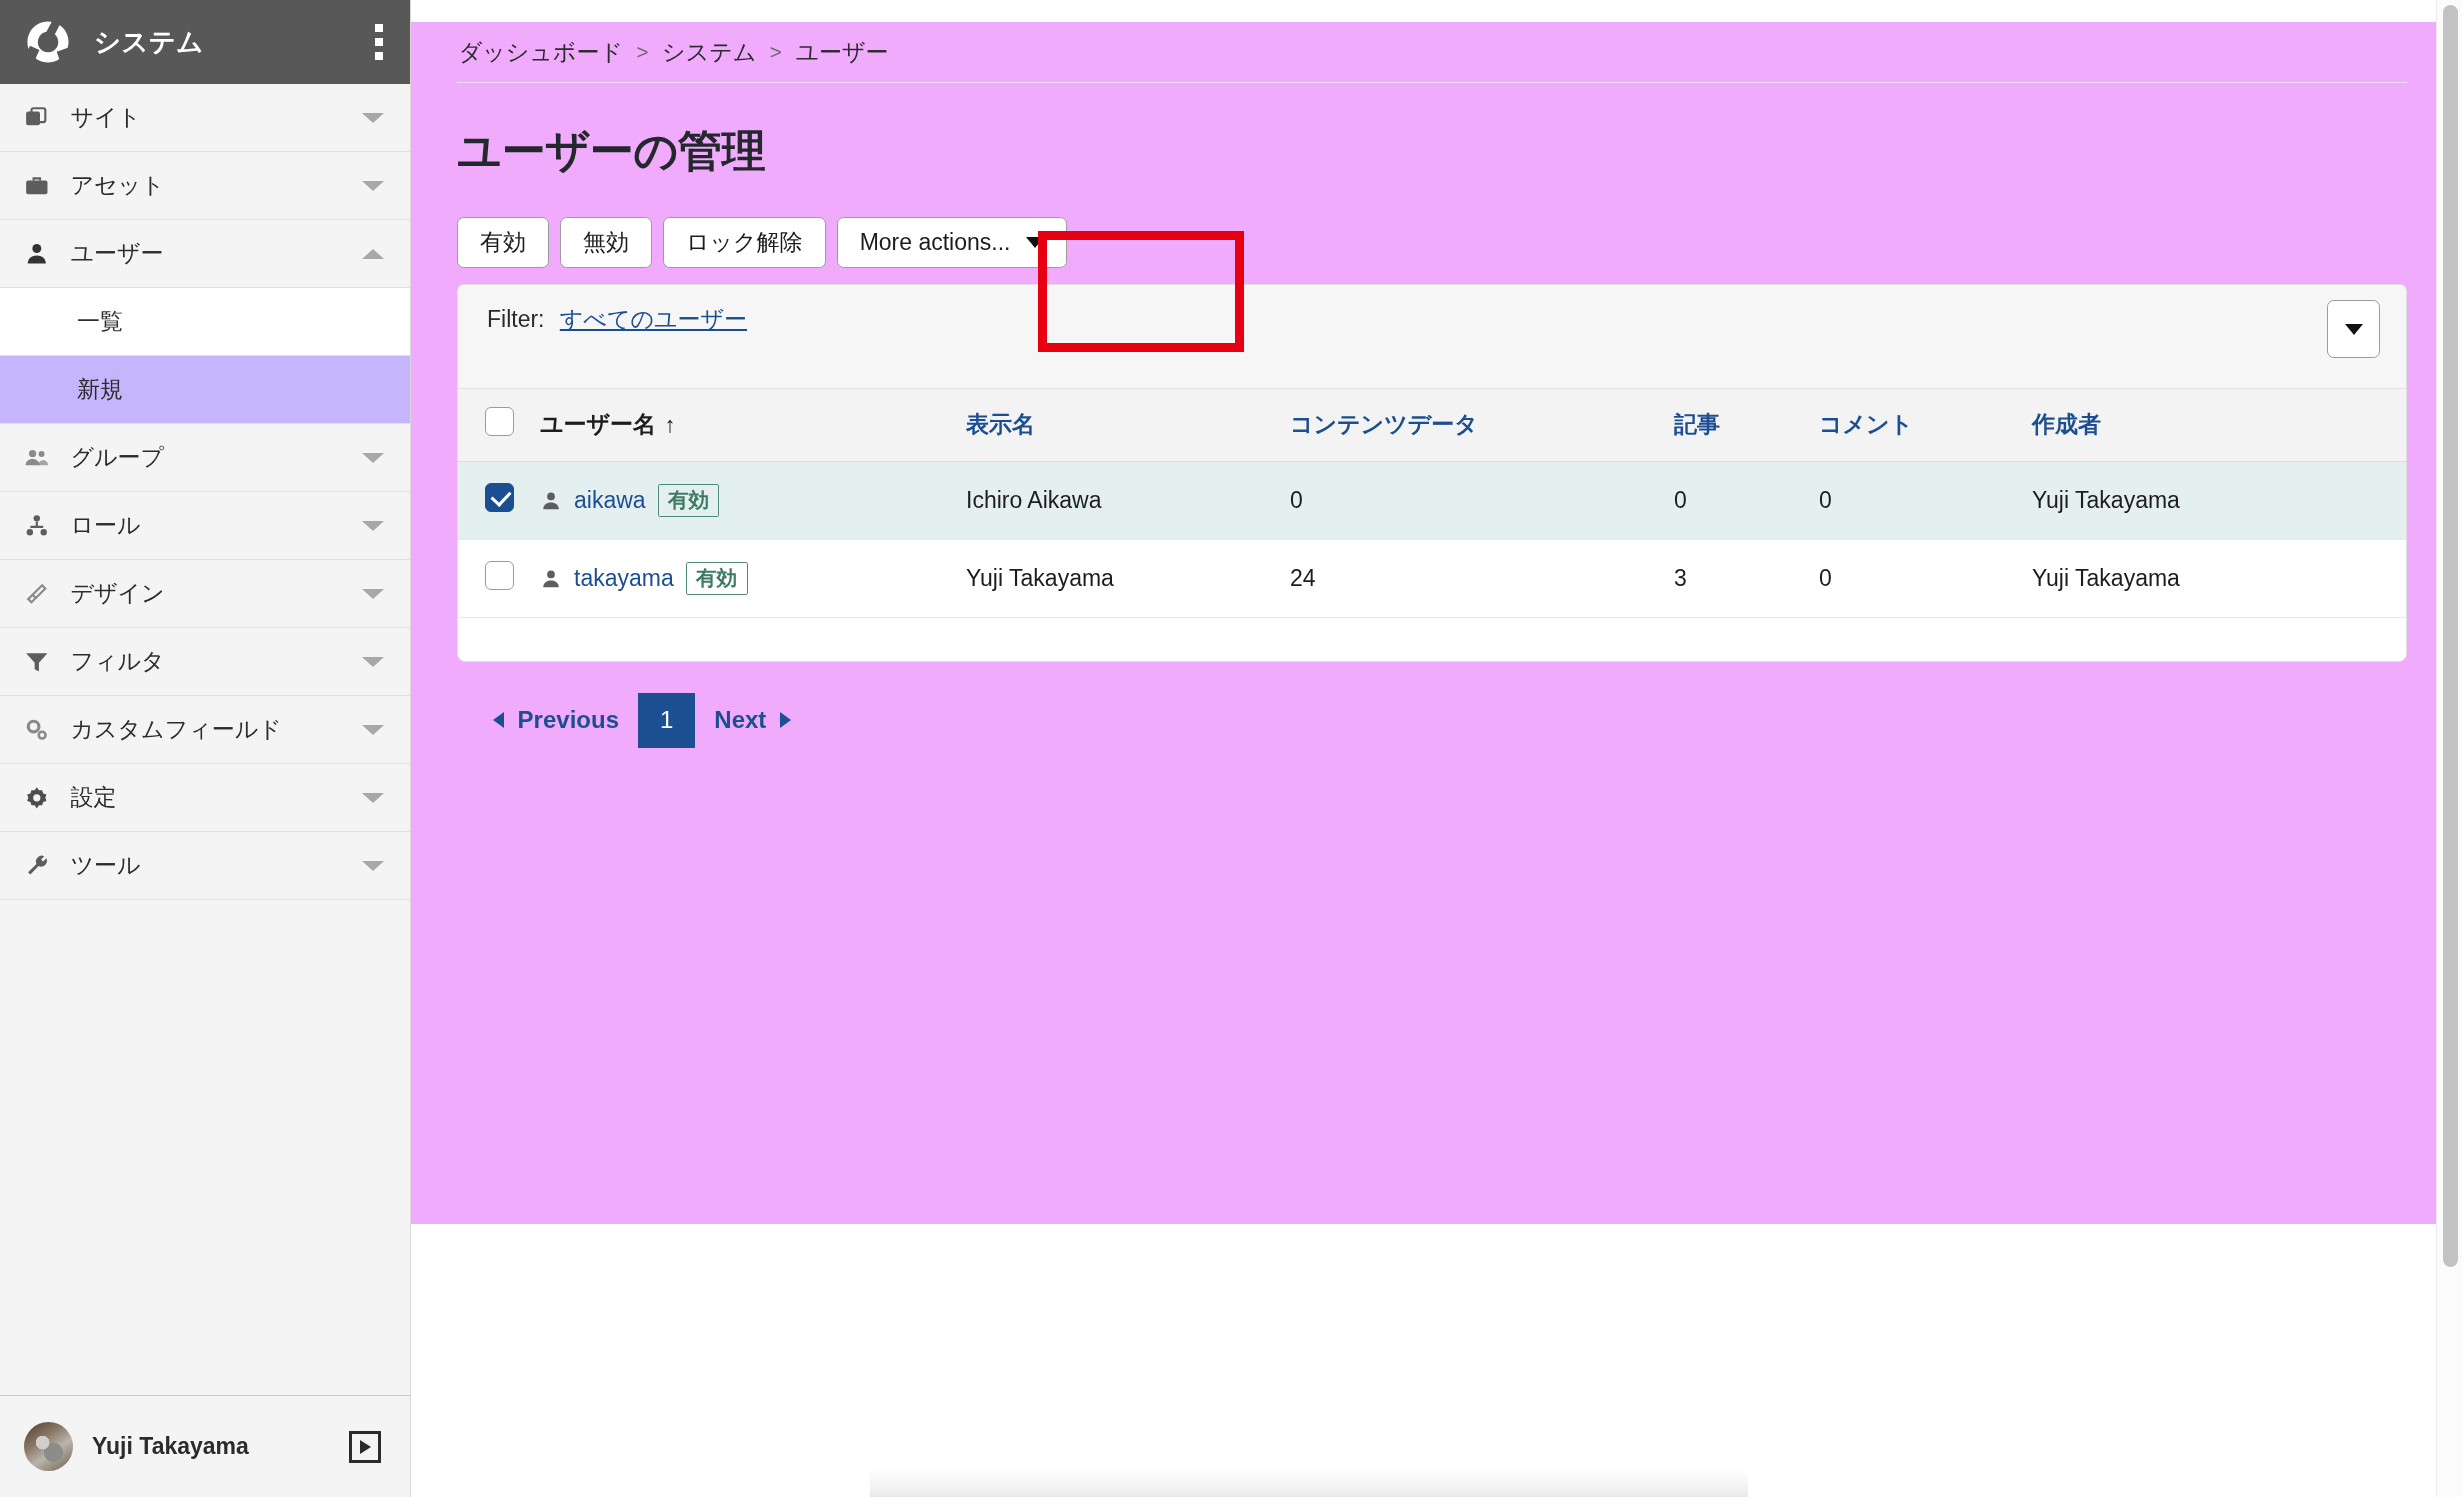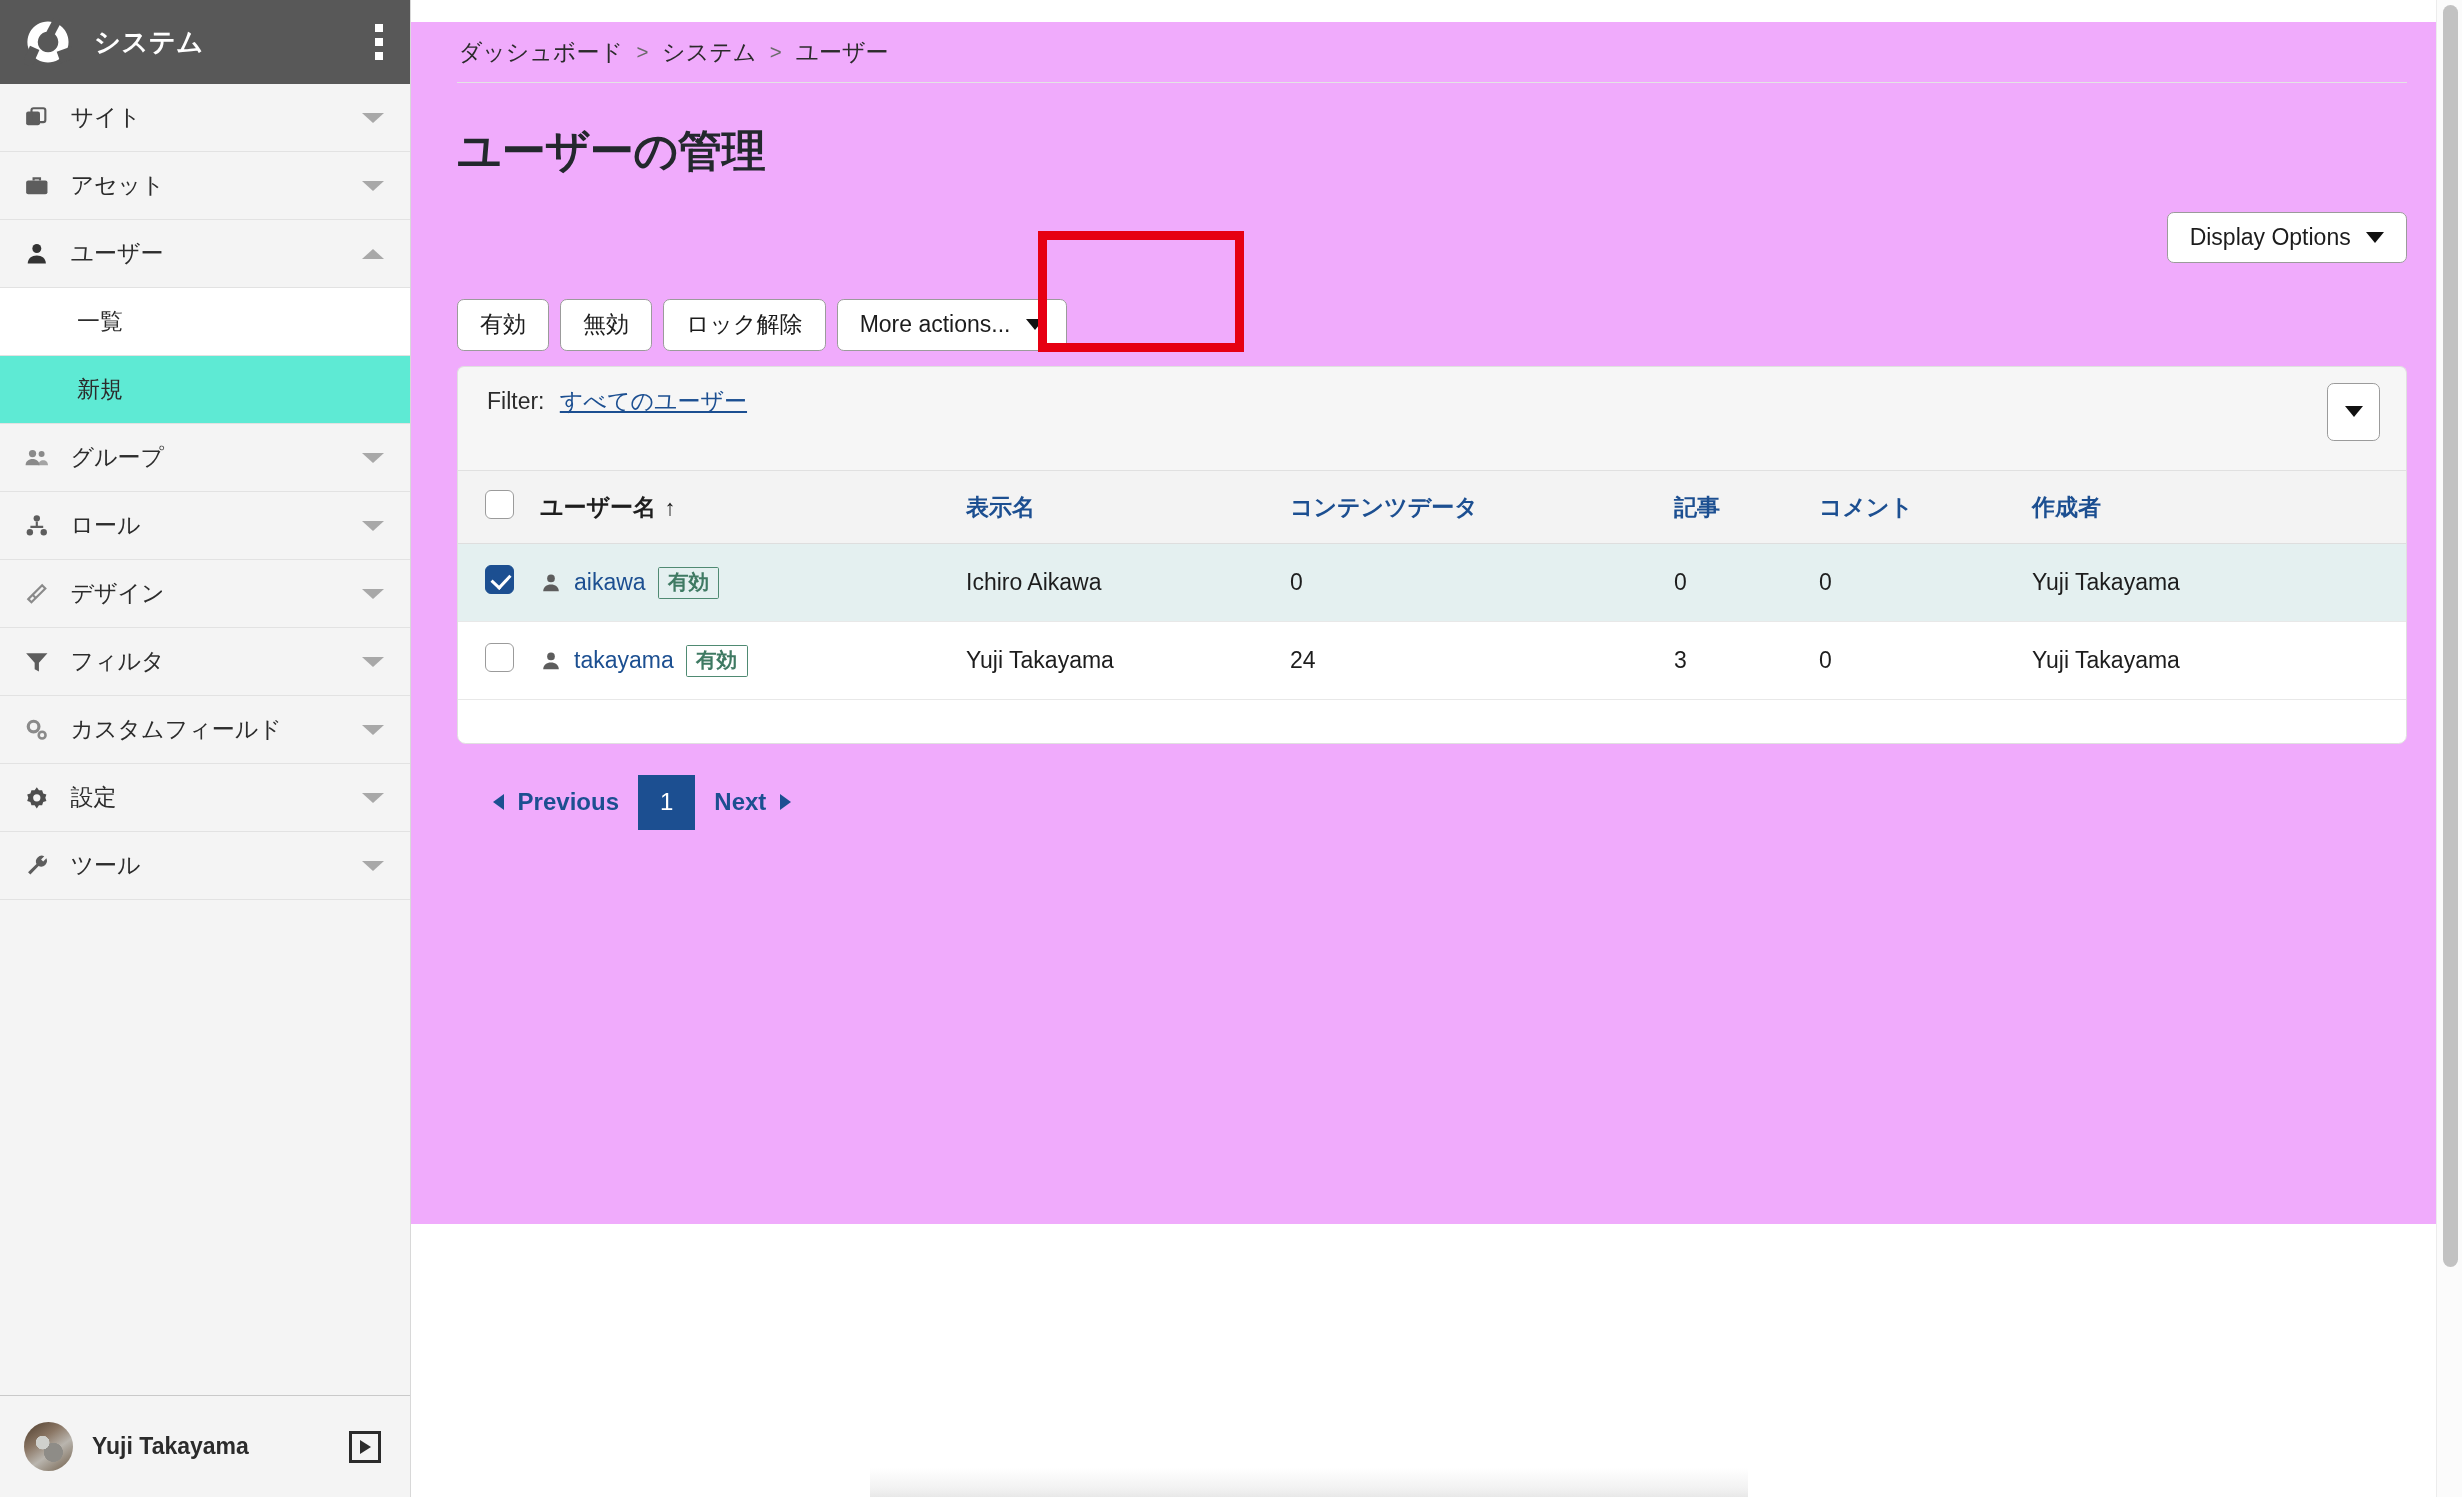--- a/index.html
+++ b/index.html
@@ -91,21 +91,21 @@
   .caret.up {
     border-top: none;
     border-bottom: 10.2px solid #a8a8a8;
   }
   .sub-item {
     height: 68px;
     display: flex;
     align-items: center;
     padding-left: 77px;
     border-bottom: 0.9px solid #e2e2e2;
-    background: #5eead4;
+    background: #c4b5fd;
     cursor: pointer;
     font-size: 23px;
     color: #2c2c2c;
   }
   .sub-item.active {
     background: #ffffff;
     font-weight: 400;
   }
 
   .sidebar-footer {
@@ -539,26 +539,20 @@
     <div class="breadcrumb">
       <a>ダッシュボード</a>
       <span class="sep">&gt;</span>
       <a>システム</a>
       <span class="sep">&gt;</span>
       <a>ユーザー</a>
     </div>
 
     <h1 class="page-title">ユーザーの管理</h1>
 
-    <div class="display-options-row">
-      <button class="btn">
-        <span>Display Options</span>
-        <span class="dcaret"></span>
-      </button>
-    </div>
 
     <div class="toolbar">
       <button class="btn">有効</button>
       <button class="btn">無効</button>
       <button class="btn">ロック解除</button>
       <button class="btn">
         <span>More actions...</span>
         <span class="dcaret"></span>
       </button>
     </div>

